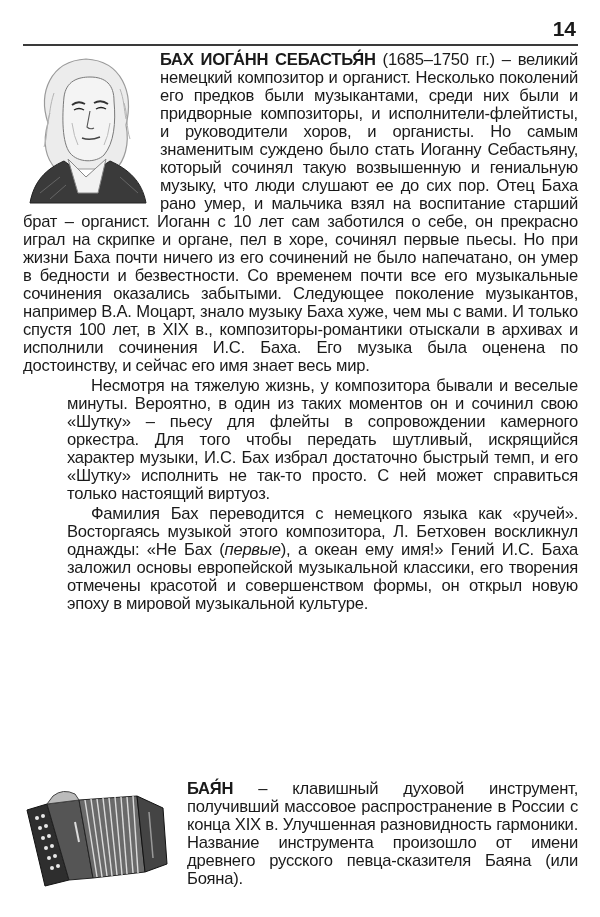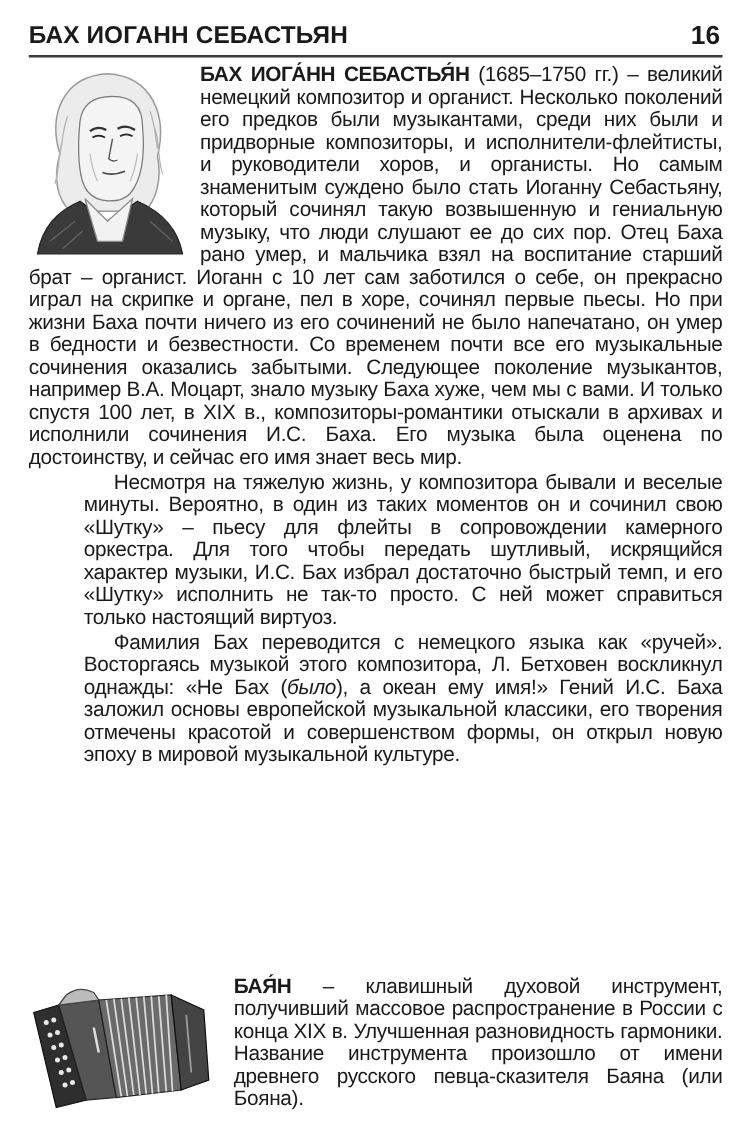--- a/index.html
+++ b/index.html
@@ -36,22 +36,21 @@
     .accordion {
       float: left; width: 160px; height: 118px; margin: 2px 10px 0 -6px;
     }
     .article-bayan p { margin: 0; }
     svg { display: block; }
   </style>
 </head>
 <body>
 
 <header class="page-header">
-  <span class="running-title">БАХ ИОГАНН СЕБАСТЬЯН</span>
-  <span class="page-number">16</span>
+  <span class="page-number">14</span>
 </header>
 
 <article class="article-bach text">
   <div class="portrait">
     <svg width="132" height="160" viewBox="0 0 132 160">
 
       <path d="M28 70 C18 40 30 8 66 6 C102 8 114 40 106 72 C110 92 104 108 96 116 L36 116 C26 106 22 90 28 70 Z" fill="#ececec" stroke="#9a9a9a" stroke-width="1.2"></path>
       <path d="M30 60 C26 70 28 82 24 94 M34 40 C30 52 30 60 28 70 M104 50 C108 62 106 74 110 86 M100 36 C104 46 104 56 106 66" stroke="#b4b4b4" stroke-width="1" fill="none"></path>
 
       <path d="M44 44 C46 28 58 24 70 24 C86 24 94 32 94 48 C96 70 94 90 84 102 C76 110 58 110 50 100 C42 90 42 64 44 44 Z" fill="#f4f4f4" stroke="#7a7a7a" stroke-width="1"></path>
@@ -63,21 +62,21 @@
       <path d="M62 85 Q70 88 80 84" stroke="#444" stroke-width="1.4" fill="none"></path>
       <path d="M52 70 Q54 84 58 92 M90 70 Q88 84 84 92" stroke="#bbb" stroke-width="1" fill="none"></path>
 
       <path d="M10 150 C14 128 26 116 44 108 L66 124 L90 108 C108 116 122 128 126 150 Z" fill="#3a3a3a" stroke="#222" stroke-width="1"></path>
       <path d="M48 106 L66 124 L86 106 L78 140 L58 140 Z" fill="#f2f2f2" stroke="#888" stroke-width="1"></path>
       <path d="M20 140 L40 124 M100 124 L118 140 M30 146 L46 132" stroke="#666" stroke-width="1" fill="none"></path>
     </svg>
   </div>
   <p><span class="headword">БАХ ИОГА́НН СЕБАСТЬЯ́Н</span><span> (1685–1750 гг.) – великий немецкий композитор и органист. Несколько поколений его предков были музыкантами, среди них были и придворные композиторы, и исполнители-флейтисты, и руководители хоров, и органисты. Но самым знаменитым суждено было стать Иоганну Себастьяну, который сочинял такую возвышенную и гениальную музыку, что люди слушают ее до сих пор. Отец Баха рано умер, и мальчика взял на воспитание старший брат – органист. Иоганн с 10 лет сам заботился о себе, он прекрасно играл на скрипке и органе, пел в хоре, сочинял первые пьесы. Но при жизни Баха почти ничего из его сочинений не было напечатано, он умер в бедности и безвестности. Со временем почти все его музыкальные сочинения оказались забытыми. Следующее поколение музыкантов, например В.А. Моцарт, знало музыку Баха хуже, чем мы с вами. И только спустя 100 лет, в XIX в., композиторы-романтики отыскали в архивах и исполнили сочинения И.С. Баха. Его музыка была оценена по достоинству, и сейчас его имя знает весь мир.</span></p>
   <p class="indent">Несмотря на тяжелую жизнь, у композитора бывали и веселые минуты. Вероятно, в один из таких моментов он и сочинил свою «Шутку» – пьесу для флейты в сопровождении камерного оркестра. Для того чтобы передать шутливый, искрящийся характер музыки, И.С. Бах избрал достаточно быстрый темп, и его «Шутку» исполнить не так-то просто. С ней может справиться только настоящий виртуоз.</p>
-  <p class="indent"><span>Фамилия Бах переводится с немецкого языка как «ручей». Восторгаясь музыкой этого композитора, Л. Бетховен воскликнул однажды: «Не Бах (</span><em>было</em><span>), а океан ему имя!» Гений И.С. Баха заложил основы европейской музыкальной классики, его творения отмечены красотой и совершенством формы, он открыл новую эпоху в мировой музыкальной культуре.</span></p>
+  <p class="indent"><span>Фамилия Бах переводится с немецкого языка как «ручей». Восторгаясь музыкой этого композитора, Л. Бетховен воскликнул однажды: «Не Бах (</span><em>первые</em><span>), а океан ему имя!» Гений И.С. Баха заложил основы европейской музыкальной классики, его творения отмечены красотой и совершенством формы, он открыл новую эпоху в мировой музыкальной культуре.</span></p>
 </article>
 
 <article class="article-bayan text">
   <div class="accordion">
     <svg width="160" height="118" viewBox="0 0 160 118">
 
       <path d="M10 28 L30 22 L52 98 L28 104 Z" fill="#2e2e2e" stroke="#111" stroke-width="1"></path>
       <g fill="#e8e8e8">
         <circle cx="20" cy="36" r="2"></circle>
           <circle cx="26" cy="34" r="2"></circle>

